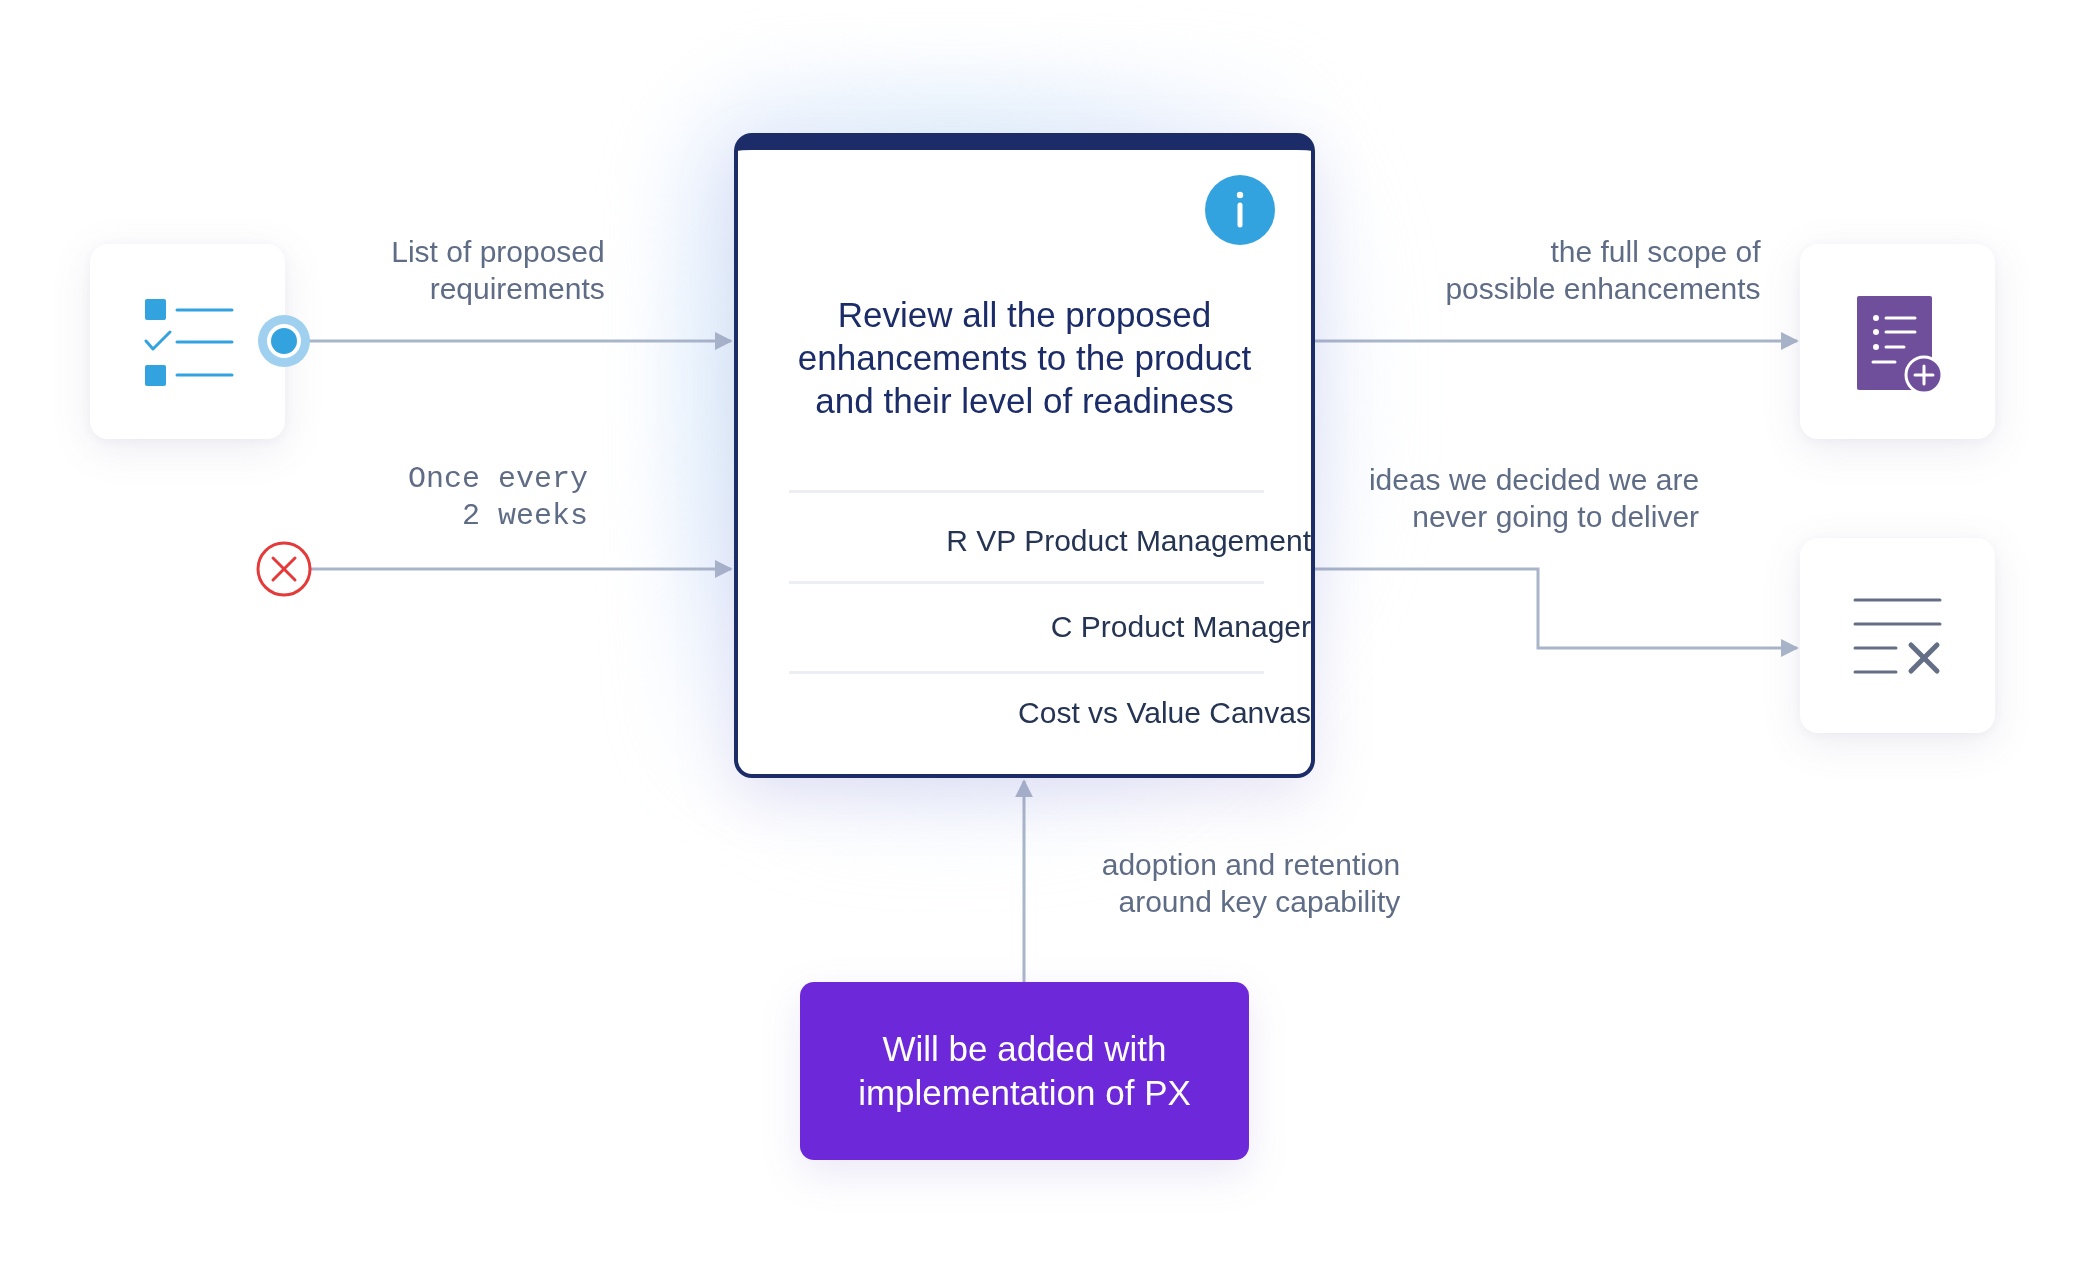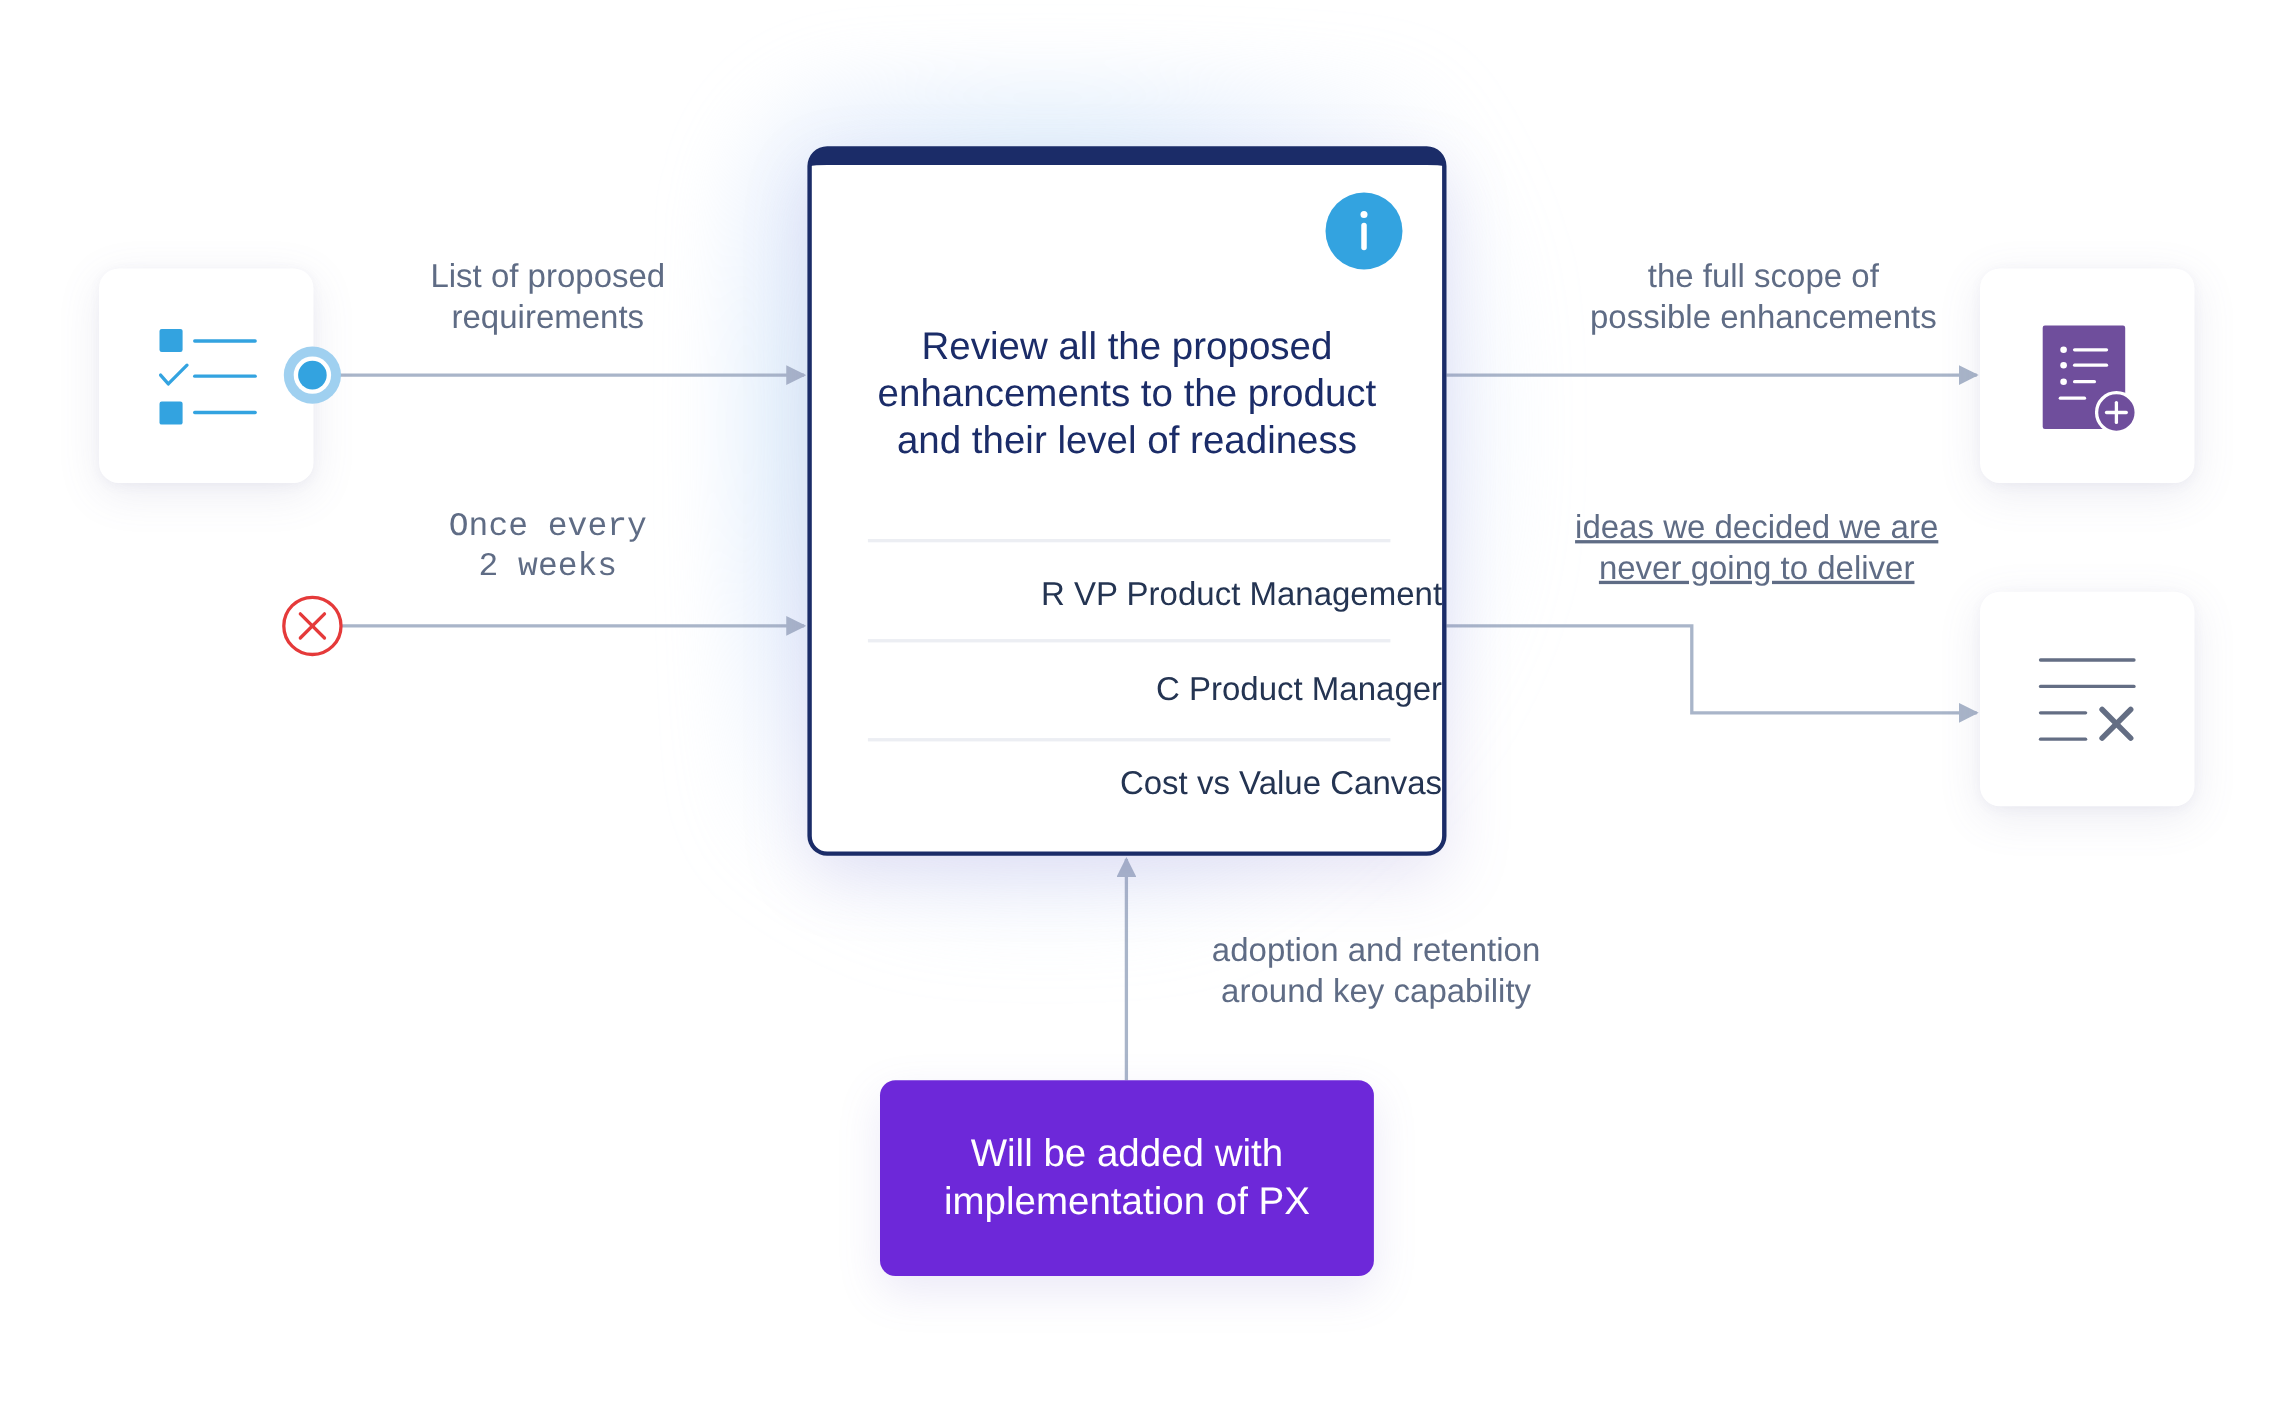--- a/index.html
+++ b/index.html
@@ -34,21 +34,21 @@
   .main-title {
     position: absolute; left: 30px; right: 30px; top: 143px;
     text-align: center; color: #1b2c68; font-weight: 400; font-size: 35px; line-height: 43px;
   }
   .divider { position: absolute; left: 51px; right: 47px; height: 3px; background: #eceef3; }
   .row-text {
     position: absolute; left: 0; right: 0; text-align: right;
     color: #243452; font-size: 30px; line-height: 36px;
   }
   .label {
-    position: absolute; text-align: center; color: #5f6c85; font-size: 30px; line-height: 37px;
+    position: absolute; text-align: right; color: #5f6c85; font-size: 30px; line-height: 37px;
     white-space: nowrap; transform: translateX(-50%);
   }
   .blue-box {
     position: absolute; left: 800px; top: 982px; width: 449px; height: 178px;
     background: #6d28d9; border-radius: 14px; color: #fff;
     display: flex; align-items: center; justify-content: center; text-align: center;
     font-size: 35px; line-height: 44px; font-weight: 500;
     box-shadow: 0 14px 40px rgba(120,110,200,0.15);
   }
   svg.connectors { position: absolute; left: 0; top: 0; }
@@ -98,21 +98,21 @@
   <div>requirements</div>
 </div>
 <div class="label" style="left:498px; top:461px;font-family:Liberation Mono, monospace;">
   <div>Once every</div>
   <div>2 weeks</div>
 </div>
 <div class="label" style="left:1603px; top:233px;">
   <div>the full scope of</div>
   <div>possible enhancements</div>
 </div>
-<div class="label" style="left:1597px; top:461px;text-decoration:underline;">
+<div class="label" style="left:1534px; top:461px;">
   <div>ideas we decided we are</div>
   <div>never going to deliver</div>
 </div>
 <div class="label" style="left:1251px; top:846px;">
   <div>adoption and retention</div>
   <div>around key capability</div>
 </div>
 
 <div class="main-card">
   <div class="info-btn">

